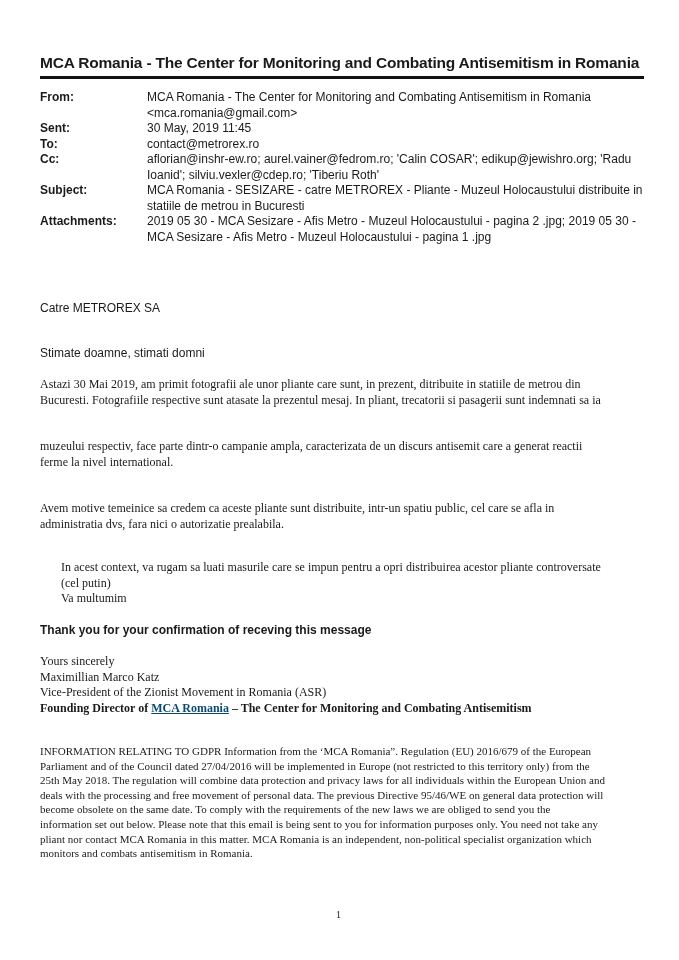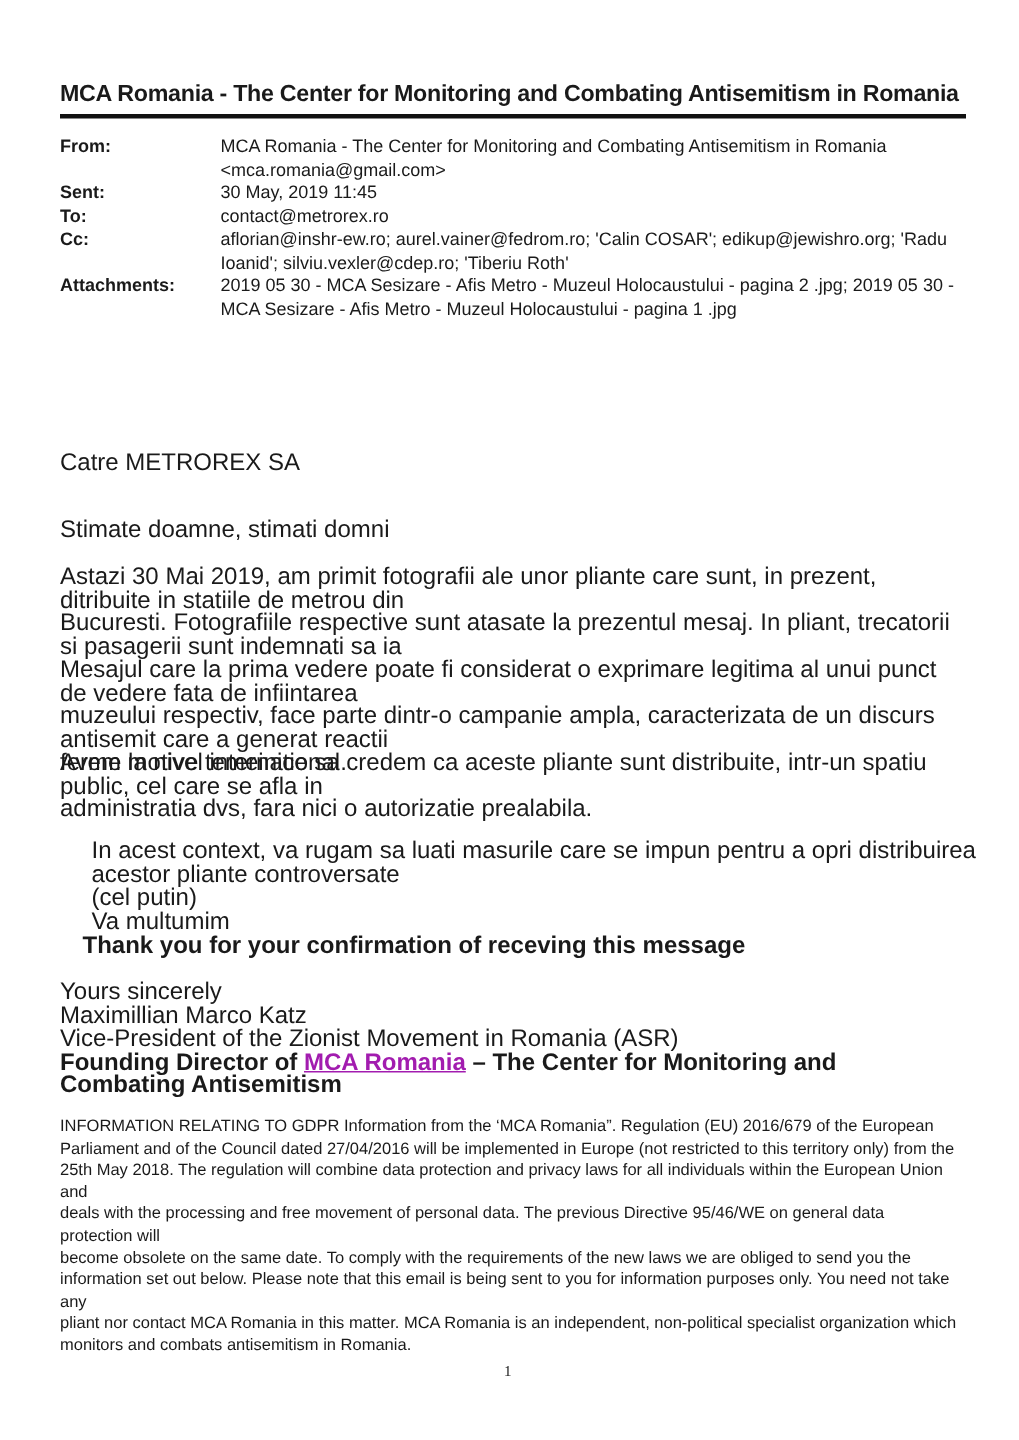--- a/index.html
+++ b/index.html
@@ -14,25 +14,25 @@
     padding-bottom: 4px; border-bottom: 3px solid #111;
     white-space: nowrap;
   }
   .hdr { position: absolute; left: 40px; top: 90px; width: 610px; }
   .hdr-row { display: flex; font-size: 12px; line-height: 15.5px; }
   .hdr-label { width: 107px; flex: none; font-weight: bold; }
   .hdr-value { flex: 1; }
   .hdr-gap { height: 15px; }
   .body-text {
     position: absolute; left: 40px; width: 600px;
-    font-size: 16px; line-height: 15.5px;
+    font-size: 12px; line-height: 15.5px;
   }
-  .body-text p { margin: 0; }
-  .bold { font-weight: bold; margin-left: 15px; }
-  .link { color: #a21caf; text-decoration: underline; font-weight: bold; }
+  .body-text p { margin: 0; font-family: Liberation Serif, serif; }
+  .bold { font-weight: bold; }
+  .link { color: #0c4a6e; text-decoration: underline; font-weight: bold; }
   .gdpr { font-size: 11px; line-height: 14.6px; }
   .page-num {
     position: absolute; left: 336px; top: 909px; font-size: 10px;
     font-family: "Liberation Serif", serif;
   }
 </style>
 </head>
 <body>
 
 <div class="page">
@@ -56,39 +56,45 @@
       <div class="hdr-value">contact@metrorex.ro</div>
     </div>
     <div class="hdr-row">
       <div class="hdr-label">Cc:</div>
       <div class="hdr-value">
         <div>aflorian@inshr-ew.ro; aurel.vainer@fedrom.ro; 'Calin COSAR'; edikup@jewishro.org; 'Radu</div>
         <div>Ioanid'; silviu.vexler@cdep.ro; 'Tiberiu Roth'</div>
       </div>
     </div>
     <div class="hdr-row">
+      <div class="hdr-label">Subject:</div>
+      <div class="hdr-value">
+        <div>MCA Romania - SESIZARE - catre METROREX - Pliante - Muzeul Holocaustului distribuite in</div>
+        <div>statiile de metrou in Bucuresti</div>
+      </div>
+    </div>
+    <div class="hdr-row">
       <div class="hdr-label">Attachments:</div>
       <div class="hdr-value">
         <div>2019 05 30 - MCA Sesizare - Afis Metro - Muzeul Holocaustului - pagina 2 .jpg; 2019 05 30 -</div>
         <div>MCA Sesizare - Afis Metro - Muzeul Holocaustului - pagina 1 .jpg</div>
       </div>
     </div>
     <div class="hdr-gap"></div>
   </div>
 
   <div class="body-text" style="top:301px;">Catre METROREX SA</div>
   <div class="body-text" style="top:346px;">Stimate doamne, stimati domni</div>
 
   <div class="body-text" style="top:377px;">
     <p>Astazi 30 Mai 2019, am primit fotografii ale unor pliante care sunt, in prezent, ditribuite in statiile de metrou din</p>
     <p>Bucuresti. Fotografiile respective sunt atasate la prezentul mesaj. In pliant, trecatorii si pasagerii sunt indemnati sa ia</p>
   </div>
 
   <div class="body-text" style="top:439px;">
-    <p>Mesajul care la prima vedere poate fi considerat o exprimare legitima al unui punct de vedere fata de infiintarea</p>
     <p>muzeului respectiv, face parte dintr-o campanie ampla, caracterizata de un discurs antisemit care a generat reactii</p>
     <p>ferme la nivel international.</p>
   </div>
 
   <div class="body-text" style="top:501px;">
     <p>Avem motive temeinice sa credem ca aceste pliante sunt distribuite, intr-un spatiu public, cel care se afla in</p>
     <p>administratia dvs, fara nici o autorizatie prealabila.</p>
   </div>
 
   <div class="body-text" style="top:560px;margin-left:21px;">

